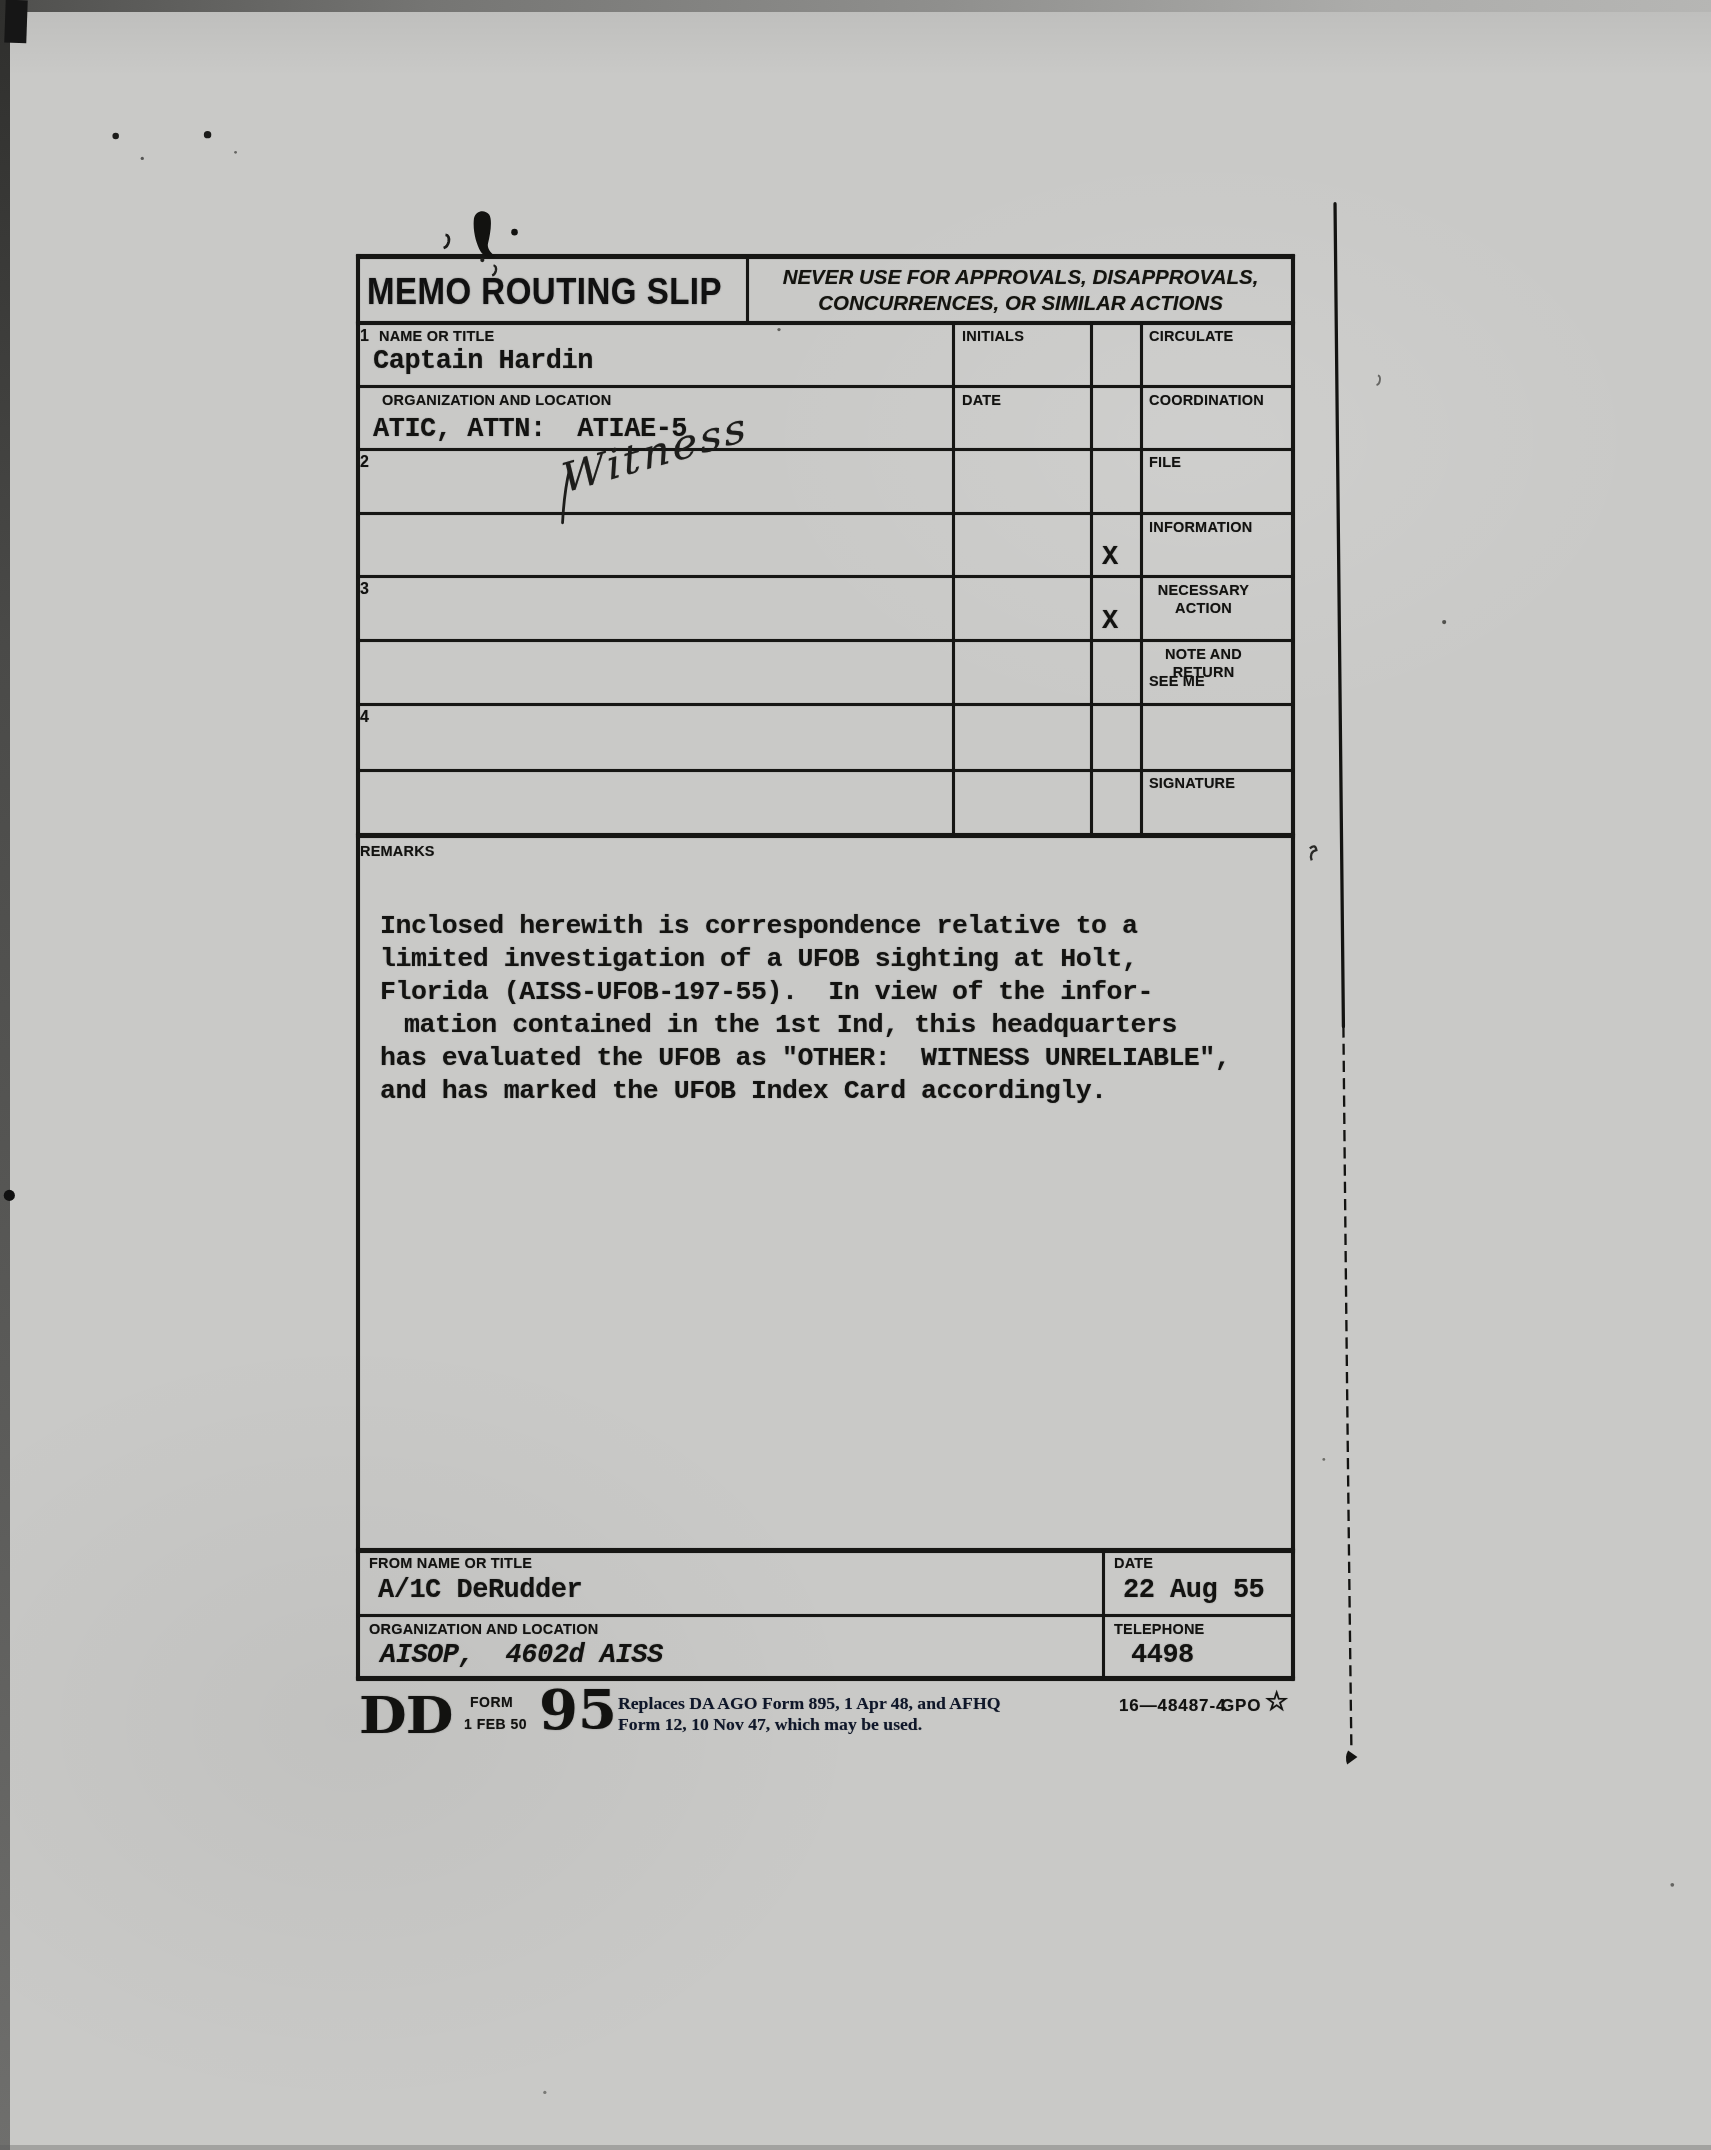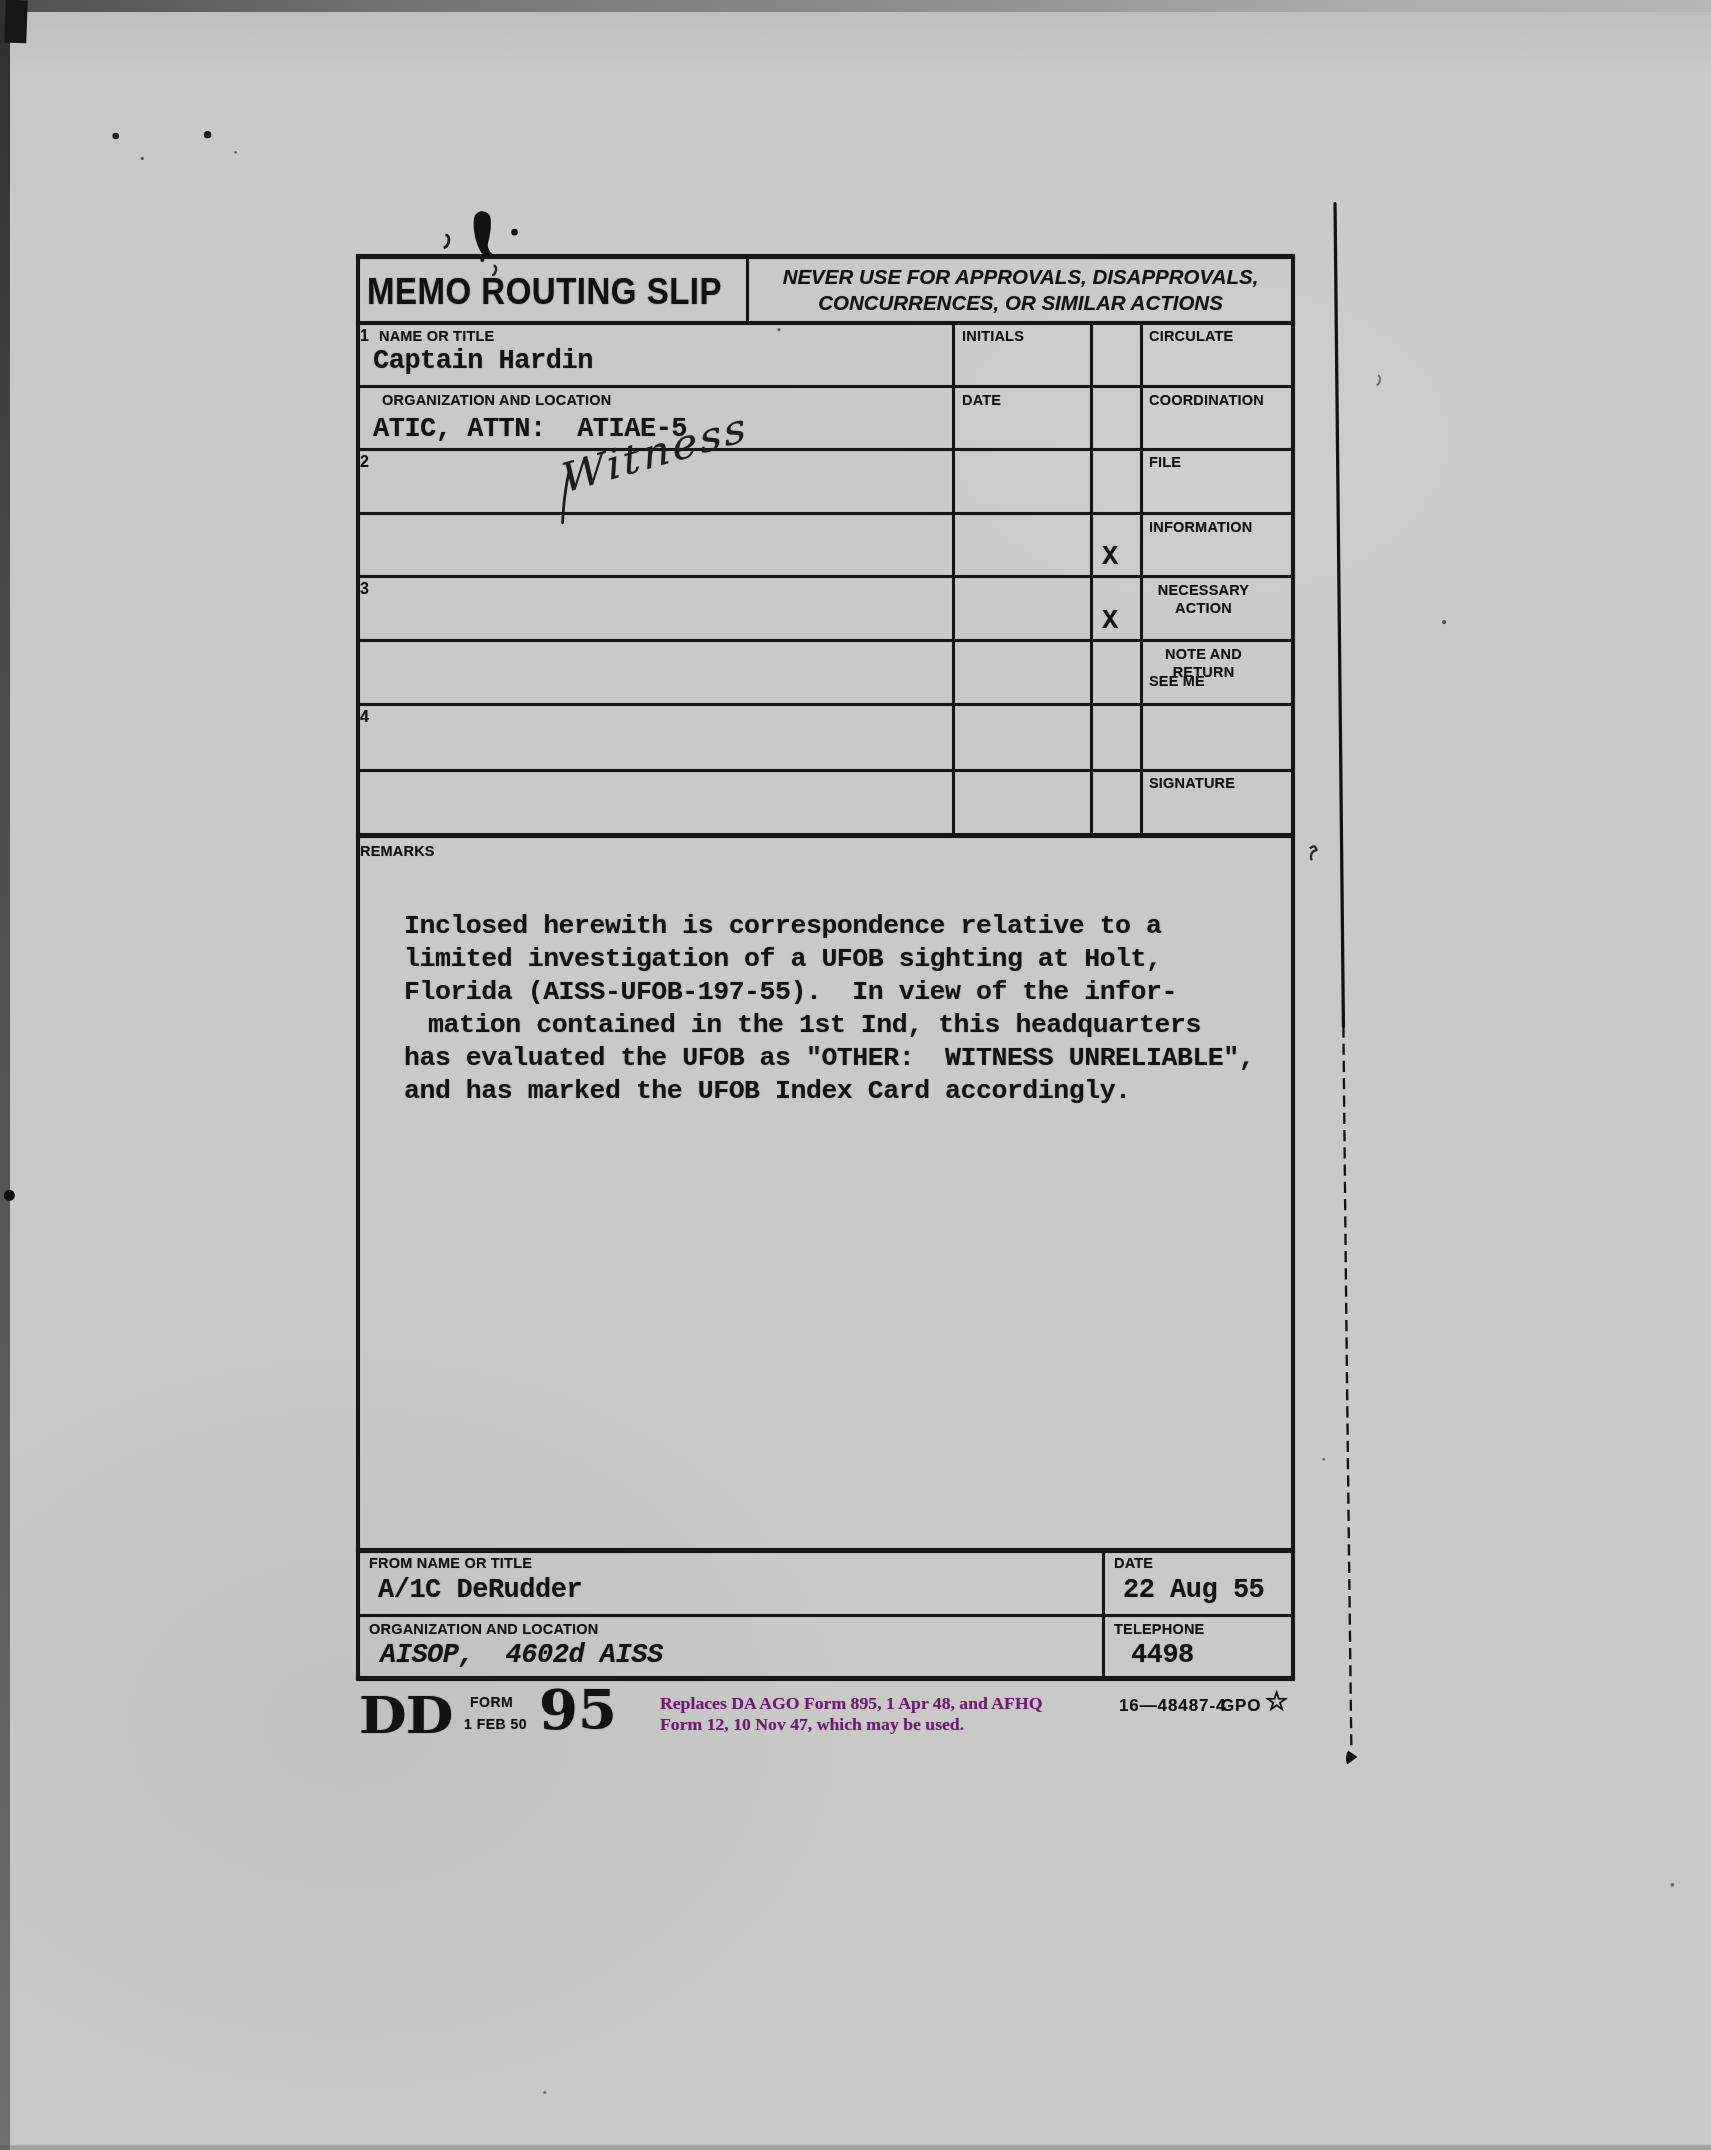--- a/index.html
+++ b/index.html
@@ -26,21 +26,21 @@
   .lbl{position:absolute;color:#121210;font-weight:bold;font-size:14.5px;letter-spacing:0.2px;
        text-shadow:0 0 0.9px rgba(10,10,10,.35);white-space:pre;}
   .num{position:absolute;color:#121210;font-weight:bold;font-size:16px;text-shadow:0 0 0.9px rgba(10,10,10,.35);}
   .wrap2{width:103px;text-align:center;white-space:normal;line-height:17.7px;}
   
   .typed{position:absolute;color:#131311;font-family:"Liberation Mono","DejaVu Sans Mono",monospace;
          font-size:27px;font-weight:bold;white-space:pre;letter-spacing:-0.5px;
          text-shadow:0 0 1.4px rgba(15,15,15,.40);}
   .remark-line{position:absolute;left:380px;color:#131311;font-family:"Liberation Mono","DejaVu Sans Mono",monospace;
          font-size:26.6px;font-weight:bold;white-space:pre;letter-spacing:-0.5px;
-         text-shadow:0 0 1.4px rgba(15,15,15,.40);margin-left:24px;}
+         text-shadow:0 0 1.4px rgba(15,15,15,.40);}
   
   .title{position:absolute;left:367px;top:270px;font-size:33px;font-weight:bold;color:#111;
          letter-spacing:0.5px;transform:scale(1.0,1.12);transform-origin:left top;
          text-shadow:0 0 1.4px rgba(10,10,10,.5);}
   .warning{position:absolute;left:746px;top:264px;width:549px;text-align:center;
            font-size:20.5px;font-weight:bold;font-style:italic;color:#14140f;line-height:26px;
            text-shadow:0 0 0.9px rgba(10,10,10,.4);}
   
   .handwritten{position:absolute;left:565px;top:456px;font-family:"DejaVu Serif",serif;
                font-style:italic;font-size:40px;color:#1d1d1b;letter-spacing:2.3px;
@@ -48,22 +48,22 @@
                text-shadow:0 0 0.9px rgba(20,20,20,.4);}
   
   .dd{position:absolute;left:359px;top:1685px;font-family:"DejaVu Serif",serif;font-weight:bold;
       font-size:55px;color:#121210;letter-spacing:-0.9px;transform:scaleY(0.92);transform-origin:left top;
       text-shadow:0 0 1.4px rgba(10,10,10,.45);}
   .ddnum{position:absolute;left:539px;top:1679px;font-family:"DejaVu Serif",serif;font-weight:bold;
       font-size:56px;color:#121210;transform:scaleY(0.95);transform-origin:left top;
       text-shadow:0 0 1.4px rgba(10,10,10,.45);}
   .ddsmall{position:absolute;font-size:14px;font-weight:bold;color:#121210;letter-spacing:0.5px;
       text-shadow:0 0 0.9px rgba(10,10,10,.4);}
-  .replaces{position:absolute;left:660px;font-family:"Liberation Serif",serif;font-weight:bold;
-      font-size:17.7px;color:#701a75;letter-spacing:0;text-shadow:0 0 0.9px rgba(10,10,10,.35);white-space:pre;}
+  .replaces{position:absolute;left:618px;font-family:"Liberation Serif",serif;font-weight:bold;
+      font-size:17.7px;color:#0f172a;letter-spacing:0;text-shadow:0 0 0.9px rgba(10,10,10,.35);white-space:pre;}
   .gpo{position:absolute;top:1696px;font-weight:bold;color:#121210;font-size:17px;letter-spacing:0.9px;
       text-shadow:0 0 0.9px rgba(10,10,10,.4);}
   .star{position:absolute;left:1265px;top:1686px;font-size:26px;color:#121210;font-weight:bold;
       text-shadow:0 0 0.9px rgba(10,10,10,.5);}
   svg.artifacts{position:absolute;left:0;top:0;pointer-events:none;}
 </style>
 </head>
 <body>
 
 <div id="page">

